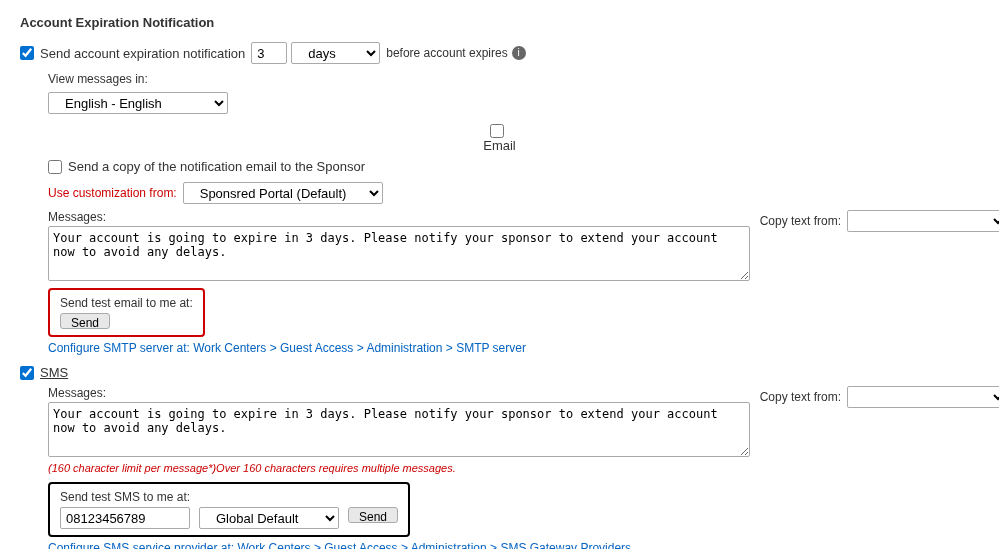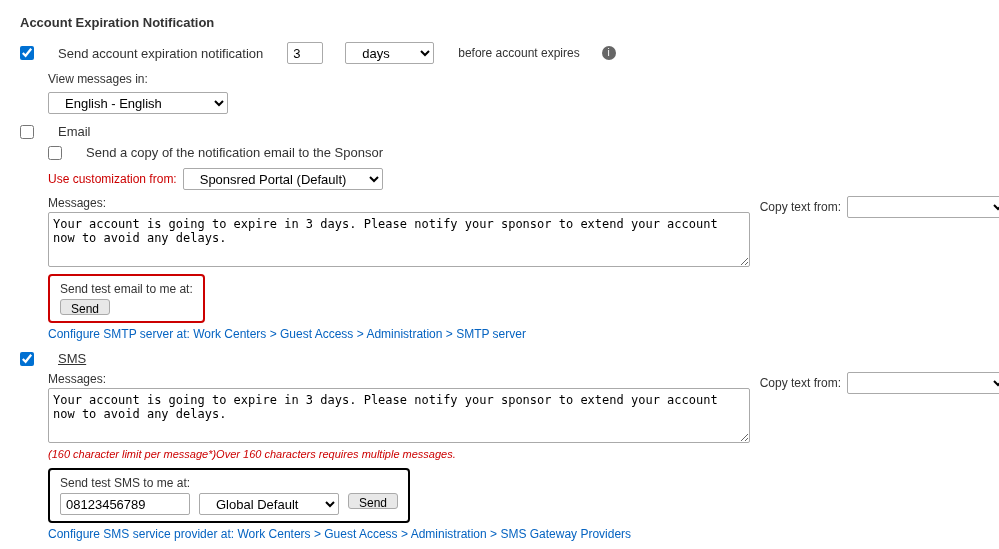--- a/index.html
+++ b/index.html
@@ -14,21 +14,20 @@
       font-weight: bold;
       font-size: 13px;
       margin-bottom: 12px;
       color: #333;
     }
     .row {
       display: flex;
       align-items: center;
       margin-bottom: 8px;
       flex-wrap: wrap;
-      gap: 18px;
     }
     .indent1 { margin-left: 28px; }
     label { cursor: pointer; }
     input[type="checkbox"] {
       width: 14px;
       height: 14px;
       margin-right: 6px;
       cursor: pointer;
       accent-color: #0070d2;
     }
@@ -213,21 +212,21 @@
 </div>
 <div style="margin-left:28px; margin-bottom:10px;">
   <select style="width:180px;">
     <option>English - English</option>
     <option>Spanish - Español</option>
     <option>French - Français</option>
   </select>
 </div>
 
 
-<div class="row" style="margin-bottom:6px;">
+<div class="row" style="margin-bottom:6px;flex-direction:column;">
   <input type="checkbox" id="email-cb" style="">
   <label for="email-cb">Email</label>
 </div>
 
 
 <div class="row indent1" style="margin-bottom:8px;">
   <input type="checkbox" id="sponsor-cb" style="">
   <label for="sponsor-cb">Send a copy of the notification email to the Sponsor</label>
 </div>
 

